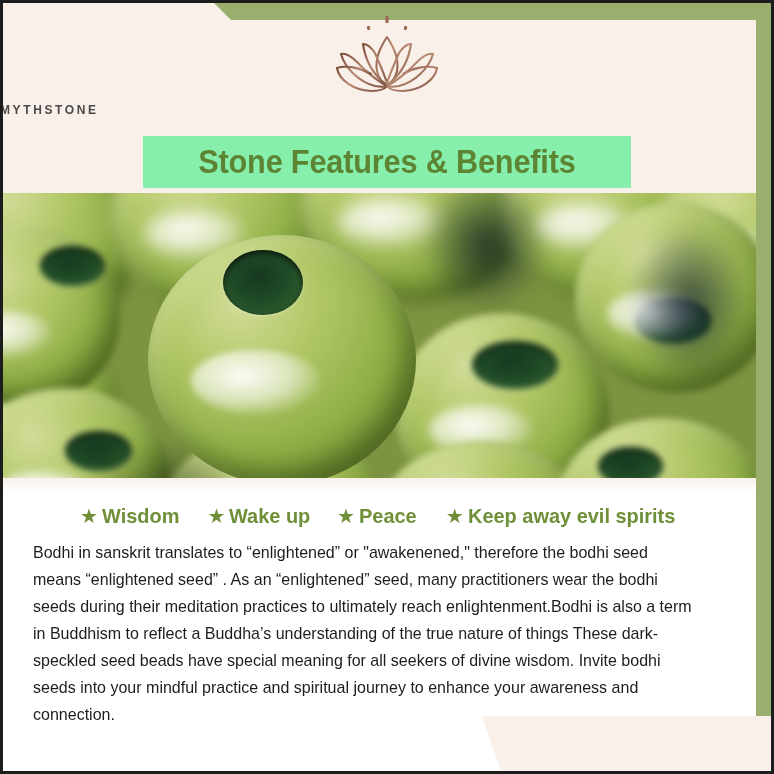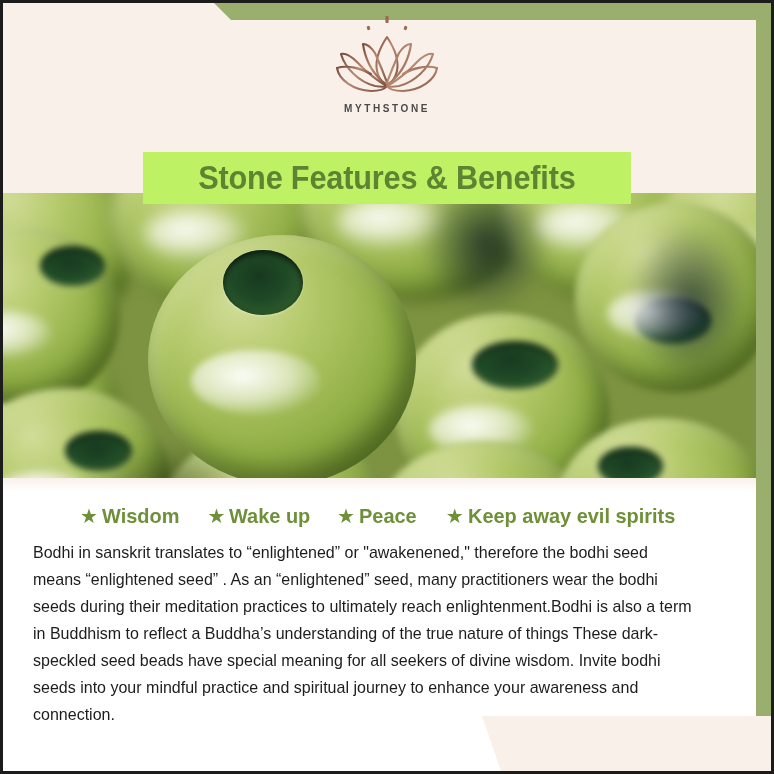--- a/index.html
+++ b/index.html
@@ -49,40 +49,39 @@
     position: absolute;
     left: 0; right: 0;
     top: 16px;
     text-align: center;
     z-index: 12;
   }
   #lotus-icon { display: block; margin: 0 auto; }
   #brand-name {
     margin-top: 1px;
     font-family: "Liberation Sans", sans-serif;
-    font-size: 10px;
+    font-size: 12px;
     font-weight: 700;
     letter-spacing: 2.6px;
     color: #4a4a4a;
-    text-align: center;
+    text-align: left;
   }
 
   
   #title-bar {
     position: absolute;
     left: 143px;
     top: 136px;
     width: 488px;
     height: 52px;
-    background: #bef264;
+    background: #86efac;
     display: flex;
     align-items: center;
     justify-content: center;
     z-index: 14;
-    margin-top: 16px;
   }
   #title-text {
     font-family: "Liberation Sans Narrow", "Liberation Sans", sans-serif;
     font-size: 33px;
     font-weight: 700;
     color: #5d8432;
     letter-spacing: -0.2px;
     transform: scaleX(0.93);
     white-space: nowrap;
   }

